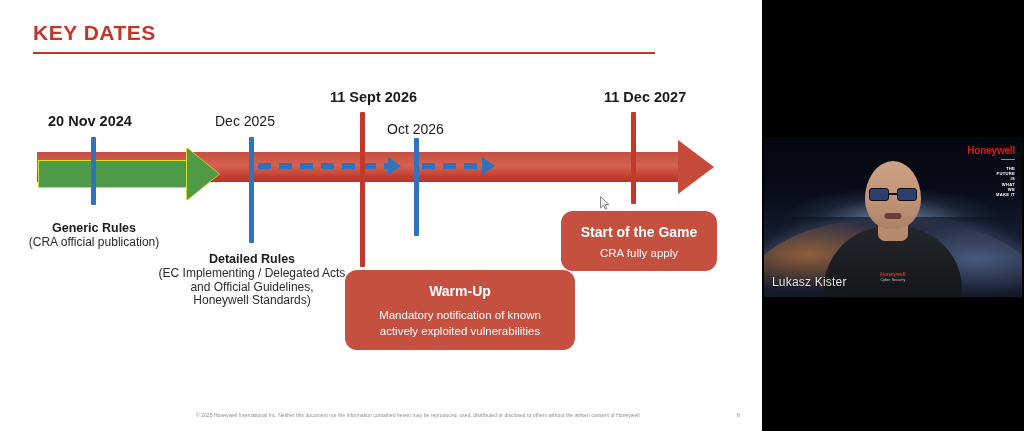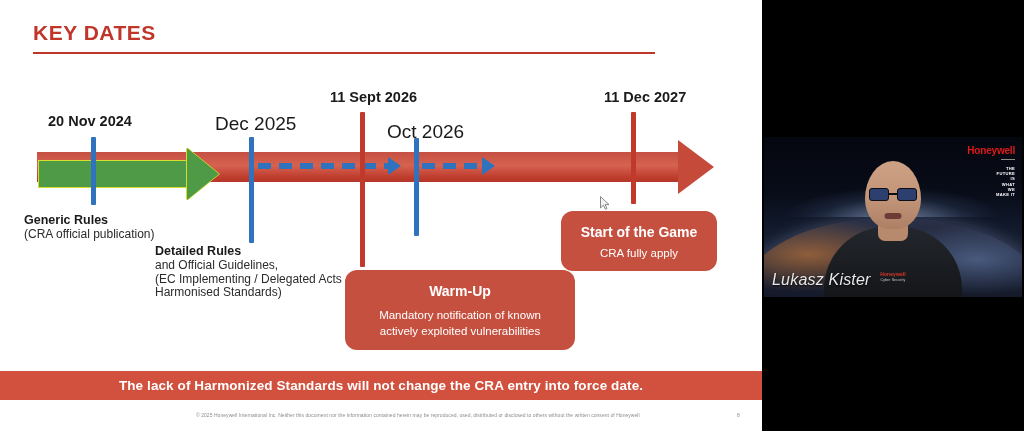--- a/index.html
+++ b/index.html
@@ -71,24 +71,24 @@
   }
 
   
   .vline { position: absolute; width: 5px; border-radius: 1px; }
   .vline.blue { background: #2F72BE; }
   .vline.red  { background: #C0392B; }
 
   
   .date-label { position: absolute; color: #1a1a1a; white-space: nowrap; }
   .date-label.bold { font-weight: bold; font-size: 14.5px; }
-  .date-label.norm { font-weight: normal; font-size: 19px; }
-
-  
-  .note { position: absolute; color: #1a1a1a; }
+  .date-label.norm { font-weight: normal; font-size: 14px; }
+
+  
+  .note { position: absolute; text-align: center; color: #1a1a1a; margin-top: 8px; }
   .note .nt-title { font-size: 12.5px; font-weight: bold; line-height: 16px; }
   .note .nt-sub   { font-size: 12px; font-weight: normal; line-height: 13.5px; color: #2b2b2b; }
 
   
   .callout {
     position: absolute; background: #C5503F; border-radius: 12px;
     color: #ffffff; text-align: center; display: flex; flex-direction: column;
     align-items: center; justify-content: center;
   }
   .callout .co-title { font-size: 14px; font-weight: bold; line-height: 20px; }
@@ -172,23 +172,22 @@
   .hw-brand { position: absolute; right: 7px; top: 8px; text-align: right; }
   .hw-name { font-size: 10px; font-weight: bold; color: #E01A1A; letter-spacing: -.2px; }
   .hw-tag {
     margin-top: 6px; font-size: 4.1px; font-weight: bold; color: #ffffff;
     line-height: 5.2px; letter-spacing: .3px;
   }
   .hw-divider { width: 14px; height: 1px; background: #8c8c8c; margin: 3px 0 3px auto; }
 
   .vid-name {
     position: absolute; left: 8px; bottom: 8px;
-    font-size: 16px; color: #e8e8e8; letter-spacing: .2px;
+    font-size: 12px; color: #e8e8e8; letter-spacing: .2px;
     text-shadow: 0 1px 2px rgba(0,0,0,.9);
-    font-style: italic;
   }
 </style>
 </head>
 <body>
 
 <div id="app">
 
   <div id="slide">
 
     <div id="title">KEY DATES</div>
@@ -219,38 +218,37 @@
       <div class="date-label norm" style="left:387px; top:115px;margin-top:6px;">Oct 2026</div>
       <div class="date-label bold" style="left:590px; top:89px;margin-left:14px;">11 Dec 2027</div>
 
       <div class="note" style="left:24px; top:212px; width:140px;">
         <div class="nt-title">Generic Rules</div>
         <div class="nt-sub">(CRA official publication)</div>
       </div>
 
       <div class="note" style="left:155px; top:243px; width:194px;">
         <div class="nt-title">Detailed Rules</div>
+        <div class="nt-sub">(EC Implementing / Delegated Acts</div>
         <div class="nt-sub">and Official Guidelines,</div>
-        <div class="nt-sub">(EC Implementing / Delegated Acts</div>
-        <div class="nt-sub">Harmonised Standards)</div>
+        <div class="nt-sub">Honeywell Standards)</div>
       </div>
 
       <div class="callout" style="left:345px; top:270px; width:230px; height:80px;">
         <div class="co-title">Warm-Up</div>
         <div class="co-sub" style="margin-top:6px;">Mandatory notification of known</div>
         <div class="co-sub">actively exploited vulnerabilities</div>
       </div>
 
       <div class="callout" style="left:561px; top:211px; width:156px; height:60px;">
         <div class="co-title">Start of the Game</div>
         <div class="co-sub" style="margin-top:3px;">CRA fully apply</div>
       </div>
     </div>
 
-    <div id="banner">The lack of Harmonized Standards will not change the CRA entry into force date.</div>
 
     <div id="footer">
       <div class="fcopy">© 2025 Honeywell International Inc. Neither this document nor the information contained herein may be reproduced, used, distributed or disclosed to others without the written consent of Honeywell</div>
       <div class="fpage">8</div>
     </div>
 
     <svg id="cursor" viewBox="0 0 10 14">
       <polygon points="0.5,0.5 0.5,12 3.4,9.2 5.4,13.3 7,12.5 5.2,8.6 9,8.6" fill="#f2f2f2" stroke="#6b6b6b" stroke-width="0.8"></polygon>
     </svg>
   </div>

